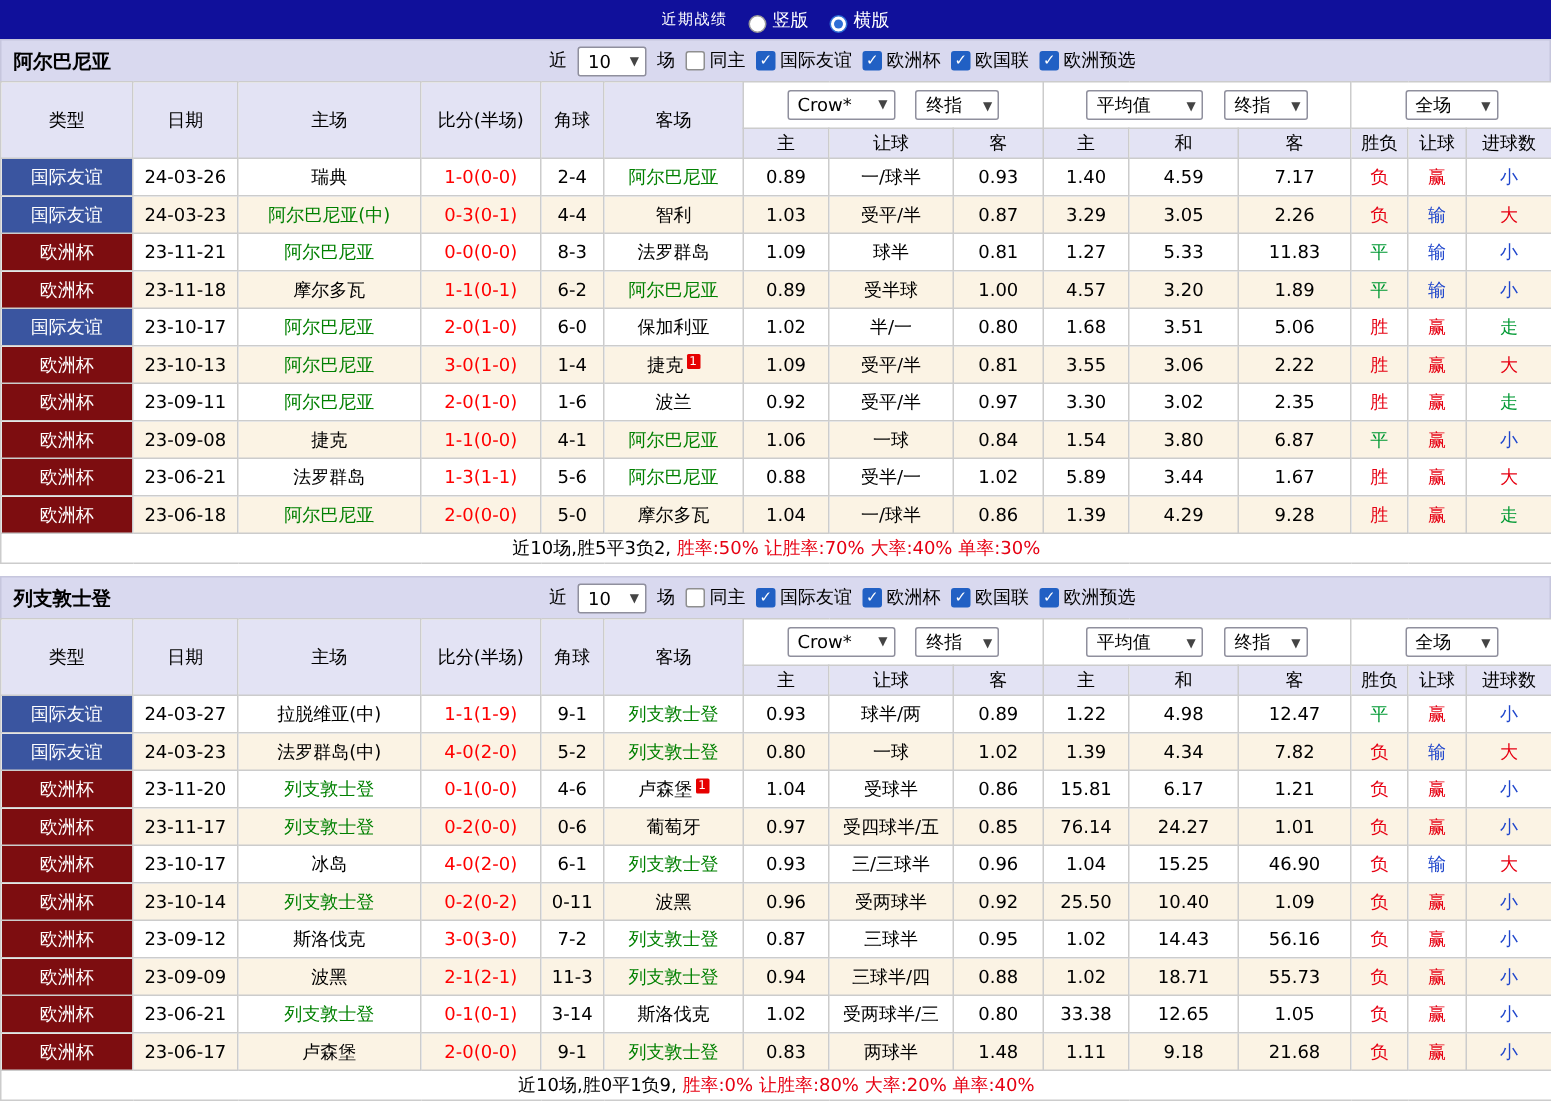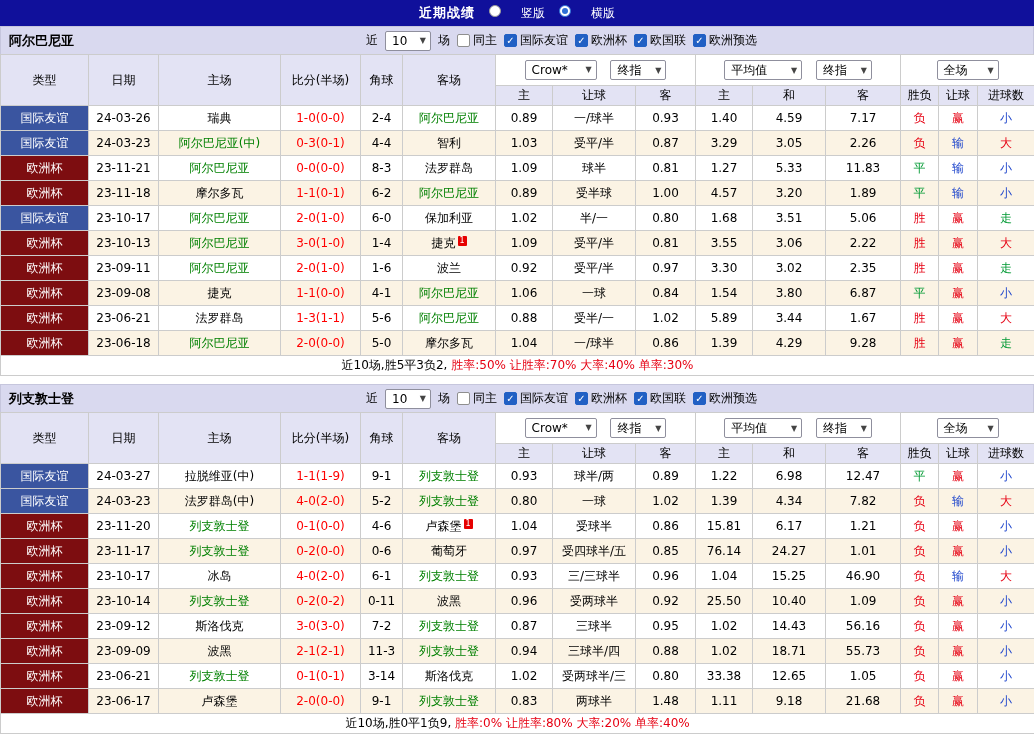--- a/index.html
+++ b/index.html
@@ -7,22 +7,22 @@
   body {
     width:1034px; background:#fff; color:#000;
     font-family:"DejaVu Sans","Liberation Sans",sans-serif;
     font-size:12px;
   }
   
   .topbar {
     height:26px; background:var(--topbar-bg,#10109b); color:#fff;
     display:flex; align-items:center; justify-content:center; gap:14px;
   }
-  .topbar-title { font-weight:bold; font-size:13px; letter-spacing:1px; }
-  .radio { display:inline-flex; align-items:flex-start; gap:20px; cursor:pointer; }
+  .topbar-title { font-weight:normal; font-size:10px; letter-spacing:1px; }
+  .radio { display:inline-flex; align-items:flex-end; gap:4px; cursor:pointer; }
   .radio-dot {
     width:12px; height:12px; border-radius:50%; background:#fff;
     border:1px solid #9a9a9a; position:relative; display:inline-block;
   }
   .radio-dot.checked { border-color:#2f6fd6; }
   .radio-dot.checked::after {
     content:""; position:absolute; left:2px; top:2px; right:2px; bottom:2px;
     border-radius:50%; background:#2f6fd6;
   }
   
@@ -468,21 +468,21 @@
               <td class="c-type" style="background: rgb(58, 85, 160);">国际友谊</td>
               <td>24-03-27</td>
               <td class="c-team"><span class="team">拉脱维亚(中)</span></td>
               <td class="c-score">1-1(1-9)</td>
               <td>9-1</td>
               <td class="c-team"><span class="team team-focus">列支敦士登</span></td>
               <td>0.93</td>
               <td>球半/两</td>
               <td>0.89</td>
               <td>1.22</td>
-              <td>6.98</td>
+              <td>4.98</td>
               <td>12.47</td>
               <td style="color: rgb(0, 153, 51);">平</td>
               <td style="color: rgb(230, 0, 18);">赢</td>
               <td style="color: rgb(31, 70, 204);">小</td>
             </tr>
             <tr class="alt">
               <td class="c-type" style="background: rgb(58, 85, 160);">国际友谊</td>
               <td>24-03-23</td>
               <td class="c-team"><span class="team">法罗群岛(中)</span></td>
               <td class="c-score">4-0(2-0)</td>

